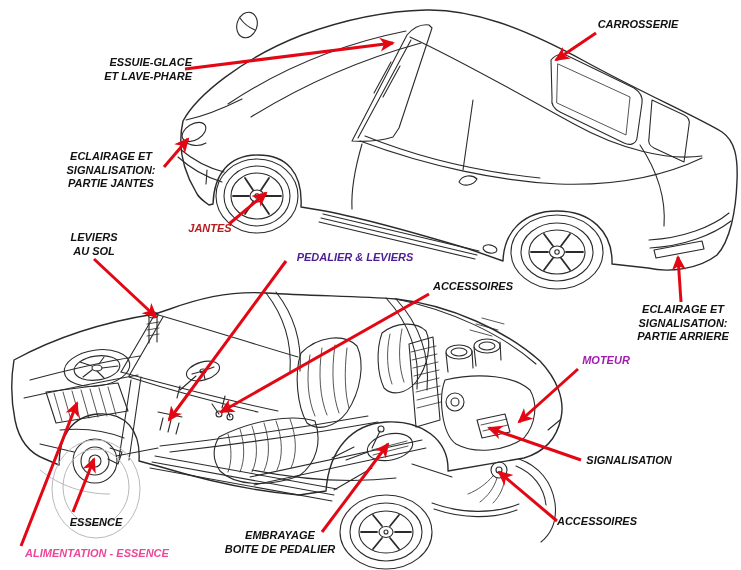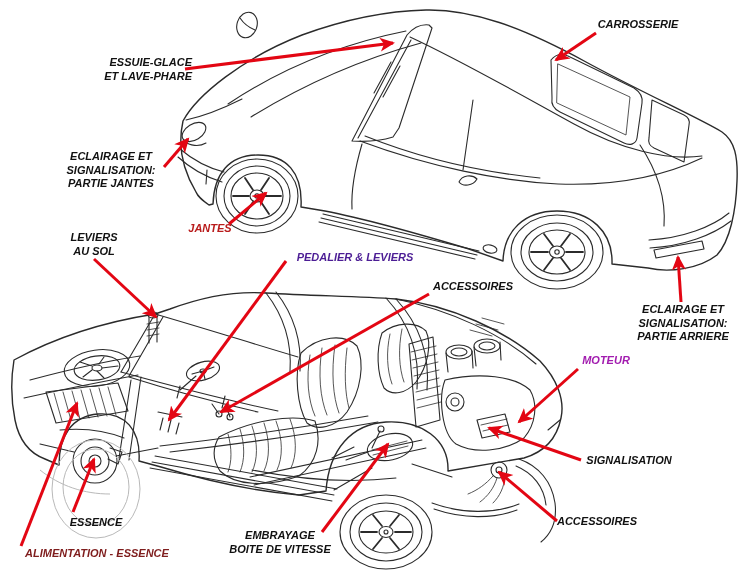--- a/index.html
+++ b/index.html
@@ -272,22 +272,22 @@
         <div>MOTEUR</div>
       </div>
       <div class="callout-label" style="top: 454px; color: rgb(17, 17, 17); left: 629px; transform: translateX(-50%);">
         <div>SIGNALISATION</div>
       </div>
       <div class="callout-label" style="top: 515px; color: rgb(17, 17, 17); left: 597px; transform: translateX(-50%);">
         <div>ACCESSOIRES</div>
       </div>
       <div class="callout-label" style="top: 529px; color: rgb(17, 17, 17); left: 280px; transform: translateX(-50%);">
         <div>EMBRAYAGE</div>
-        <div>BOITE DE VITESSE</div>
+        <div>BOITE DE PEDALIER</div>
       </div>
       <div class="callout-label" style="top: 516px; color: rgb(17, 17, 17); left: 96px; transform: translateX(-50%);">
         <div>ESSENCE</div>
       </div>
-      <div class="callout-label" style="top: 547px; color: #7f1d1d; left: 97px; transform: translateX(-50%);">
+      <div class="callout-label" style="top: 547px; color: #ec4899; left: 97px; transform: translateX(-50%);">
         <div>ALIMENTATION - ESSENCE</div>
       </div>
     </div>
 </div>
 
 </body></html>

